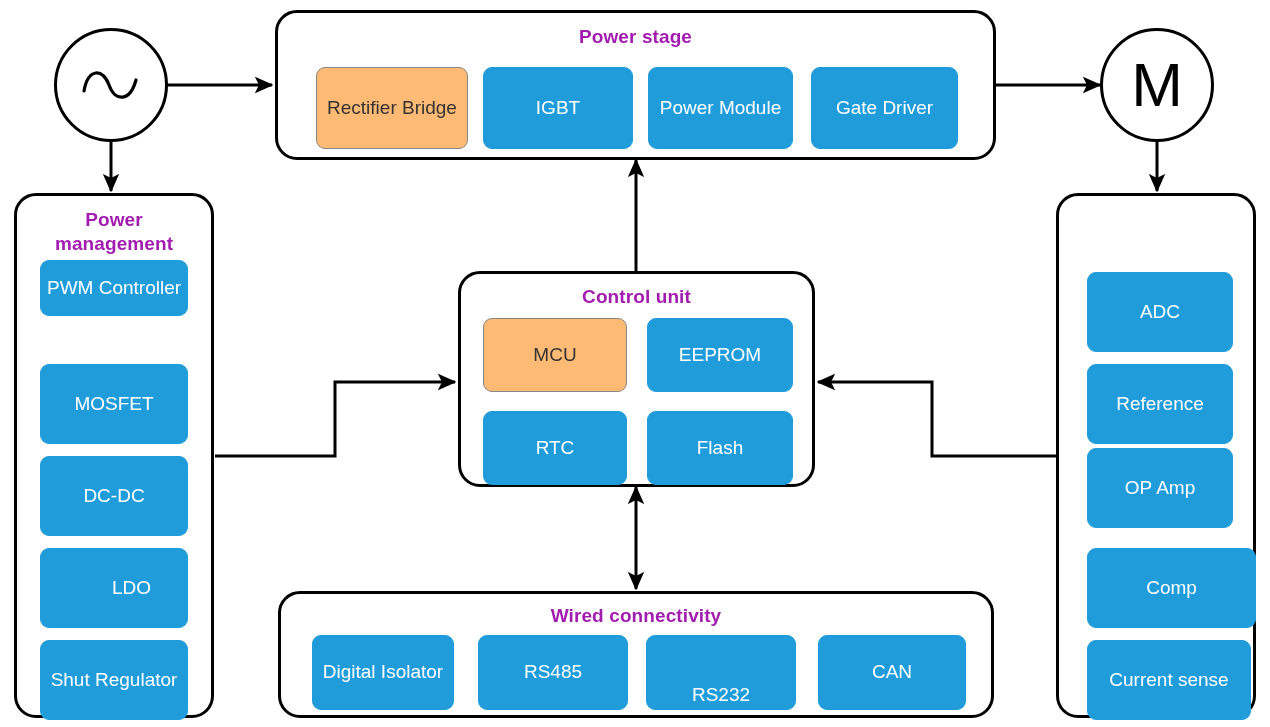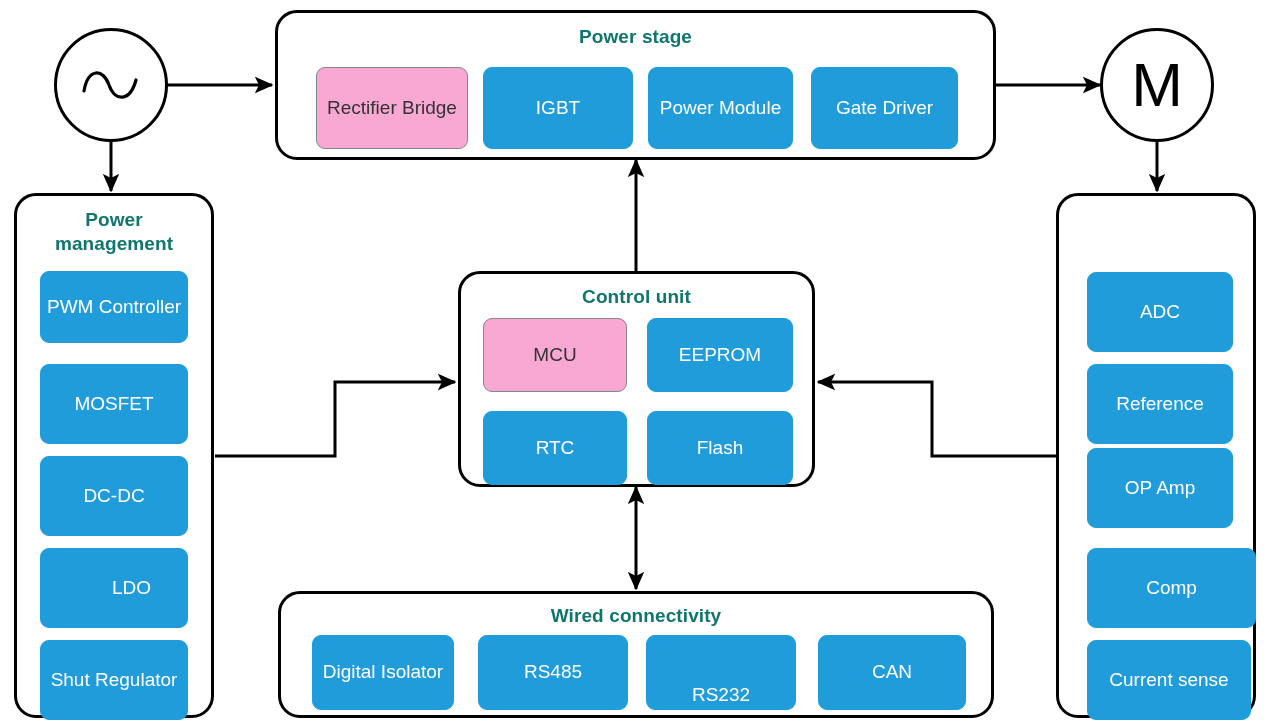--- a/index.html
+++ b/index.html
@@ -34,21 +34,21 @@
     border-radius: 22px;
     box-sizing: border-box;
   }
   .group-title {
     position: absolute;
     left: 0;
     right: 0;
     text-align: center;
     font-weight: bold;
     font-size: 19px;
-    color: #0f766e;
+    color: #a21caf;
     line-height: 1.28;
     letter-spacing: 0.1px;
   }
 
   
   .blk {
     position: absolute;
     box-sizing: border-box;
     border-radius: 9px;
     display: flex;
@@ -58,21 +58,21 @@
     font-size: 19px;
     line-height: 1.2;
     padding: 2px 4px;
   }
   .blk.blue {
     background: #209cdb;
     border: 1px solid #209cdb;
     color: #ffffff;
   }
   .blk.grey {
-    background: #f9a8d4;
+    background: #fdba74;
     border: 1.6px solid #878787;
     color: #333333;
   }
 
   
   .node {
     position: absolute;
     border: 3px solid #000000;
     border-radius: 50%;
     background: #ffffff;
@@ -159,21 +159,21 @@
       <span>Power Module</span>
     </div>
     <div class="blk blue" style="left:533px; top:54px; width:147px; height:82px;">
       <span>Gate Driver</span>
     </div>
   </div>
 
   <div class="group" style="left:14px; top:193px; width:200px; height:525px;">
     <div class="group-title" style="top:12px; padding:0 24px;">Power management</div>
 
-    <div class="blk blue" style="left:23px; top:75px; width:148px; height:72px;">
+    <div class="blk blue" style="left:23px; top:64px; width:148px; height:56px;">
       <span>PWM Controller</span>
     </div>
     <div class="blk blue" style="left:23px; top:168px; width:148px; height:80px;">
       <span>MOSFET</span>
     </div>
     <div class="blk blue" style="left:23px; top:260px; width:148px; height:80px;">
       <span>DC-DC</span>
     </div>
     <div class="blk blue" style="left:23px; top:352px; width:148px; height:80px;padding-left:39px;">
       <span>LDO</span>

